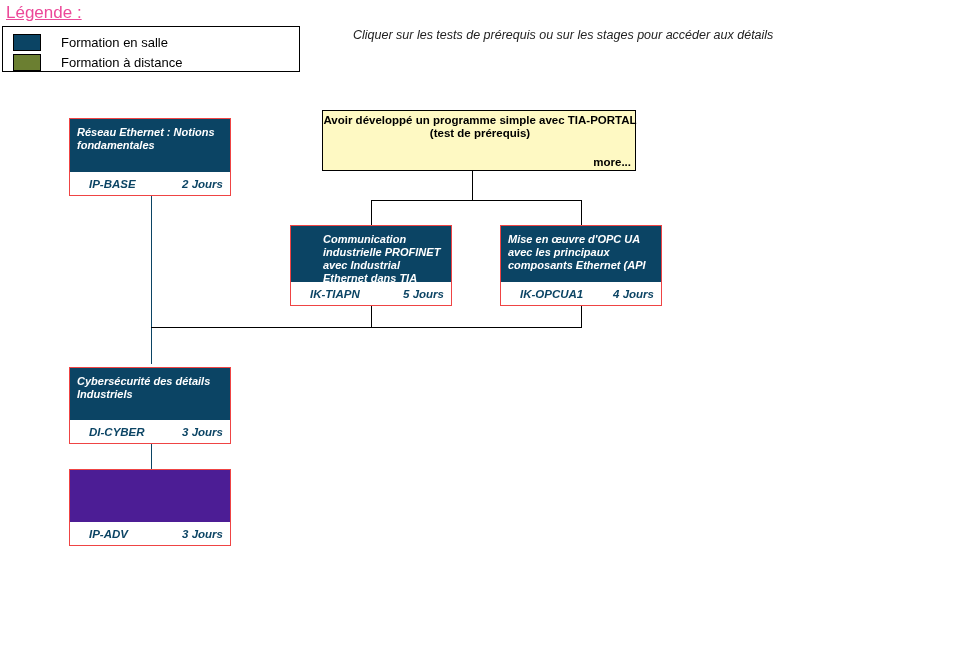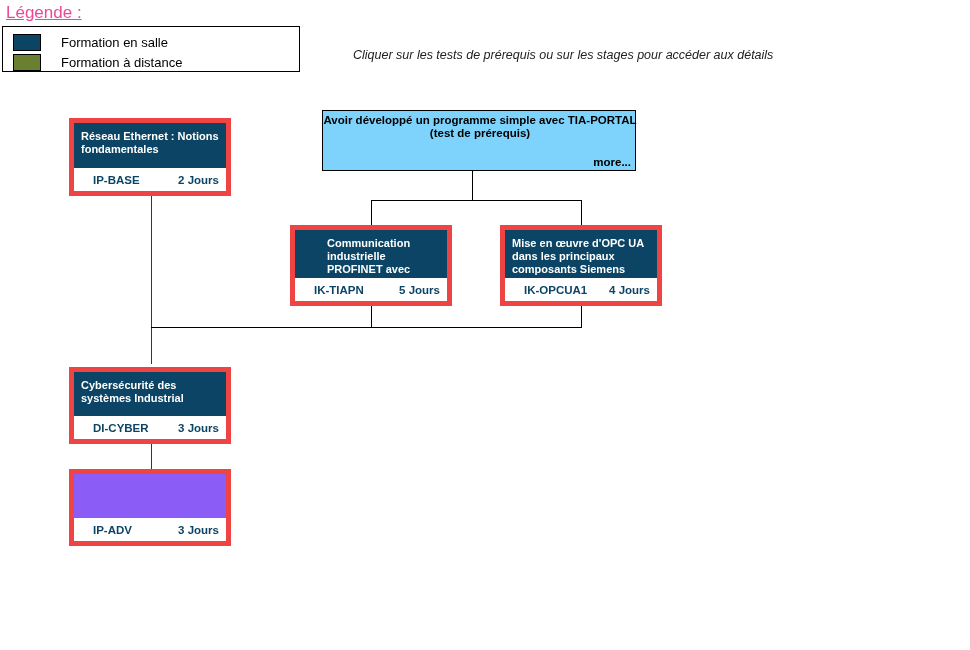--- a/index.html
+++ b/index.html
@@ -57,21 +57,21 @@
     font-size: 13px;
     line-height: 17px;
     color: #000;
     white-space: nowrap;
   }
 
   
   #hint-text {
     position: absolute;
     left: 353px;
-    top: 48px;
+    top: 28px;
     font-size: 12.5px;
     font-style: italic;
     color: #222222;
     white-space: nowrap;
   }
 
   
   .line {
     position: absolute;
   }
@@ -80,21 +80,21 @@
   .black  { border-color: #000000; }
   .navy   { border-color: #0b4464; }
 
   
   #prereq-box {
     position: absolute;
     left: 322px;
     top: 110px;
     width: 314px;
     height: 61px;
-    background: #7dd3fc;
+    background: #fef9c3;
     border: 1px solid #000000;
     box-sizing: border-box;
   }
   #prereq-title {
     position: absolute;
     left: -8px;
     top: 3px;
     width: 330px;
     text-align: center;
     font-size: 11.5px;
@@ -109,22 +109,23 @@
     bottom: 2px;
     font-size: 11.5px;
     font-weight: bold;
     color: #000000;
   }
 
   
   .course {
     position: absolute;
     box-sizing: border-box;
-    border: 5px solid #ef4444;
-    background: #8b5cf6;
+    border: 1px solid #ef4444;
+    background: #4c1d95;
+    font-style: italic;
   }
   .course-head {
     box-sizing: border-box;
     width: 100%;
     background: #0b4464;
     color: #ffffff;
     font-size: 11px;
     font-weight: bold;
     line-height: 13px;
     padding: 7px 7px 4px 7px;
@@ -199,29 +200,29 @@
 
 <div class="course" style="left:290px; top:225px; width:162px; height:81px;">
   <div class="course-head" style="height:58px;padding-left:32px;">Communication industrielle PROFINET avec Industrial Ethernet dans TIA PORTAL</div>
   <div class="course-foot">
     <span class="course-code">IK-TIAPN</span>
     <span class="course-days">5 Jours</span>
   </div>
 </div>
 
 <div class="course" style="left:500px; top:225px; width:162px; height:81px;">
-  <div class="course-head" style="height:58px;">Mise en œuvre d'OPC UA dans les principaux composants Siemens (API</div>
+  <div class="course-head" style="height:58px;">Mise en œuvre d'OPC UA avec les principaux composants Ethernet (API</div>
   <div class="course-foot">
     <span class="course-code">IK-OPCUA1</span>
     <span class="course-days">4 Jours</span>
   </div>
 </div>
 
 <div class="course" style="left:69px; top:367px; width:162px; height:77px;">
-  <div class="course-head" style="height:54px;">Cybersécurité des systèmes Industrial</div>
+  <div class="course-head" style="height:54px;">Cybersécurité des détails Industriels</div>
   <div class="course-foot">
     <span class="course-code">DI-CYBER</span>
     <span class="course-days">3 Jours</span>
   </div>
 </div>
 
 <div class="course" style="left:69px; top:469px; width:162px; height:77px;">
   <div class="course-foot">
     <span class="course-code">IP-ADV</span>
     <span class="course-days">3 Jours</span>

